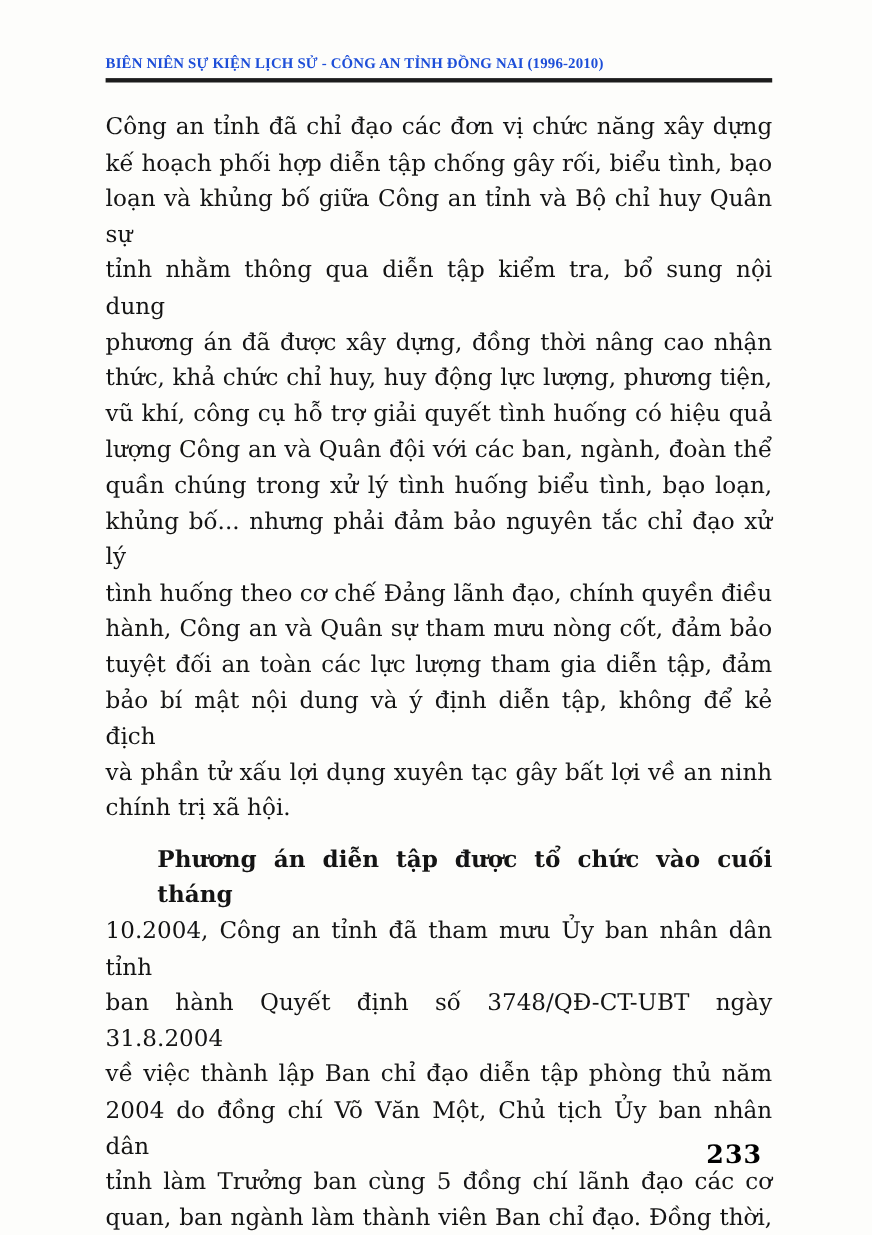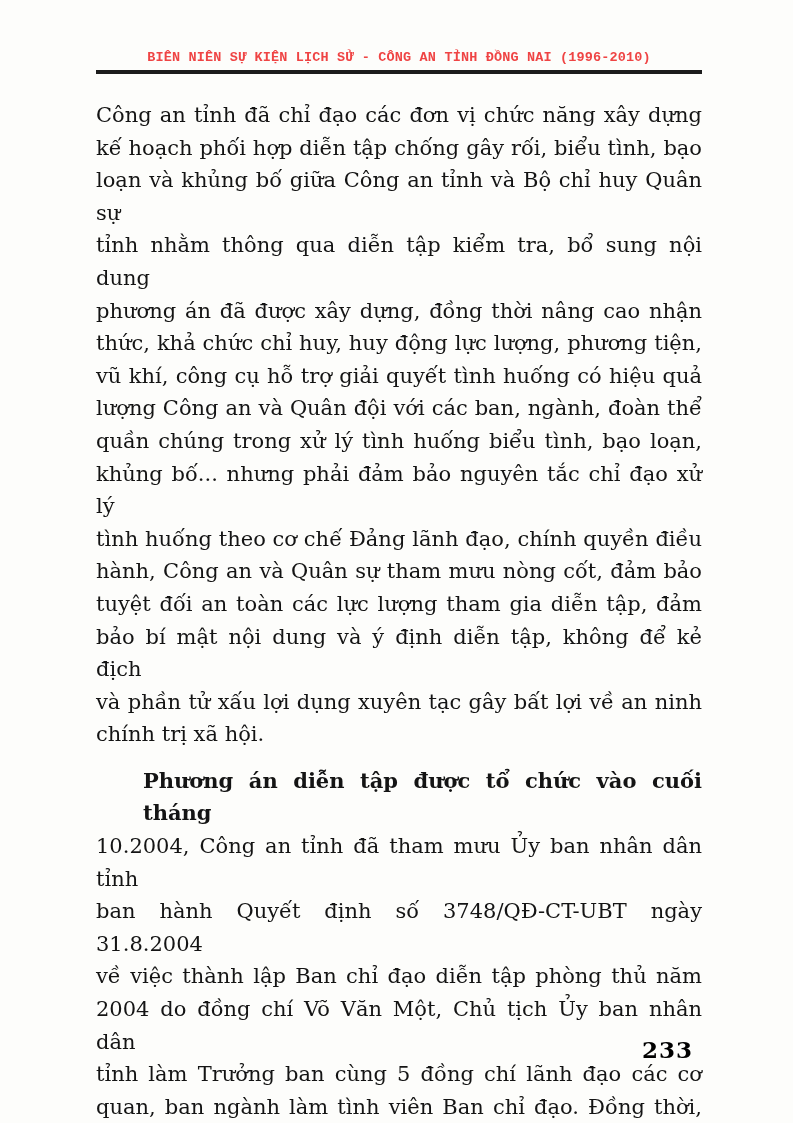--- a/index.html
+++ b/index.html
@@ -16,26 +16,26 @@
     font-family: "DejaVu Serif", serif;
     color: #141414;
   }
   .running-header {
     position: absolute;
     left: 96px;
     top: 50px;
     width: 606px;
   }
   .running-header .header-title {
-    font-family: Liberation Mono, monospace;
+    font-family: Liberation Serif, serif;
     font-weight: bold;
     font-size: 13.5px;
     letter-spacing: 0.15px;
-    text-align: center;
-    color: #ef4444;
+    text-align: left;
+    color: #1d4ed8;
     white-space: nowrap;
   }
   .running-header .header-rule {
     margin-top: 5px;
     height: 3.5px;
     background: #1c1c1c;
   }
   .body-text {
     position: absolute;
     left: 96px;
@@ -96,19 +96,19 @@
         <div class="line">và phần tử xấu lợi dụng xuyên tạc gây bất lợi về an ninh</div>
         <div class="line no-stretch">chính trị xã hội.</div>
       </div>
       <div class="para">
         <div class="line indent">Phương án diễn tập được tổ chức vào cuối tháng</div>
         <div class="line">10.2004, Công an tỉnh đã tham mưu Ủy ban nhân dân tỉnh</div>
         <div class="line">ban hành Quyết định số 3748/QĐ-CT-UBT ngày 31.8.2004</div>
         <div class="line">về việc thành lập Ban chỉ đạo diễn tập phòng thủ năm</div>
         <div class="line">2004 do đồng chí Võ Văn Một, Chủ tịch Ủy ban nhân dân</div>
         <div class="line">tỉnh làm Trưởng ban cùng 5 đồng chí lãnh đạo các cơ</div>
-        <div class="line">quan, ban ngành làm tình viên Ban chỉ đạo. Đồng thời,</div>
+        <div class="line">quan, ban ngành làm thành viên Ban chỉ đạo. Đồng thời,</div>
       </div>
     </div>
 
   <div class="page-number">233</div>
 
 </div>
 
 </body></html>

